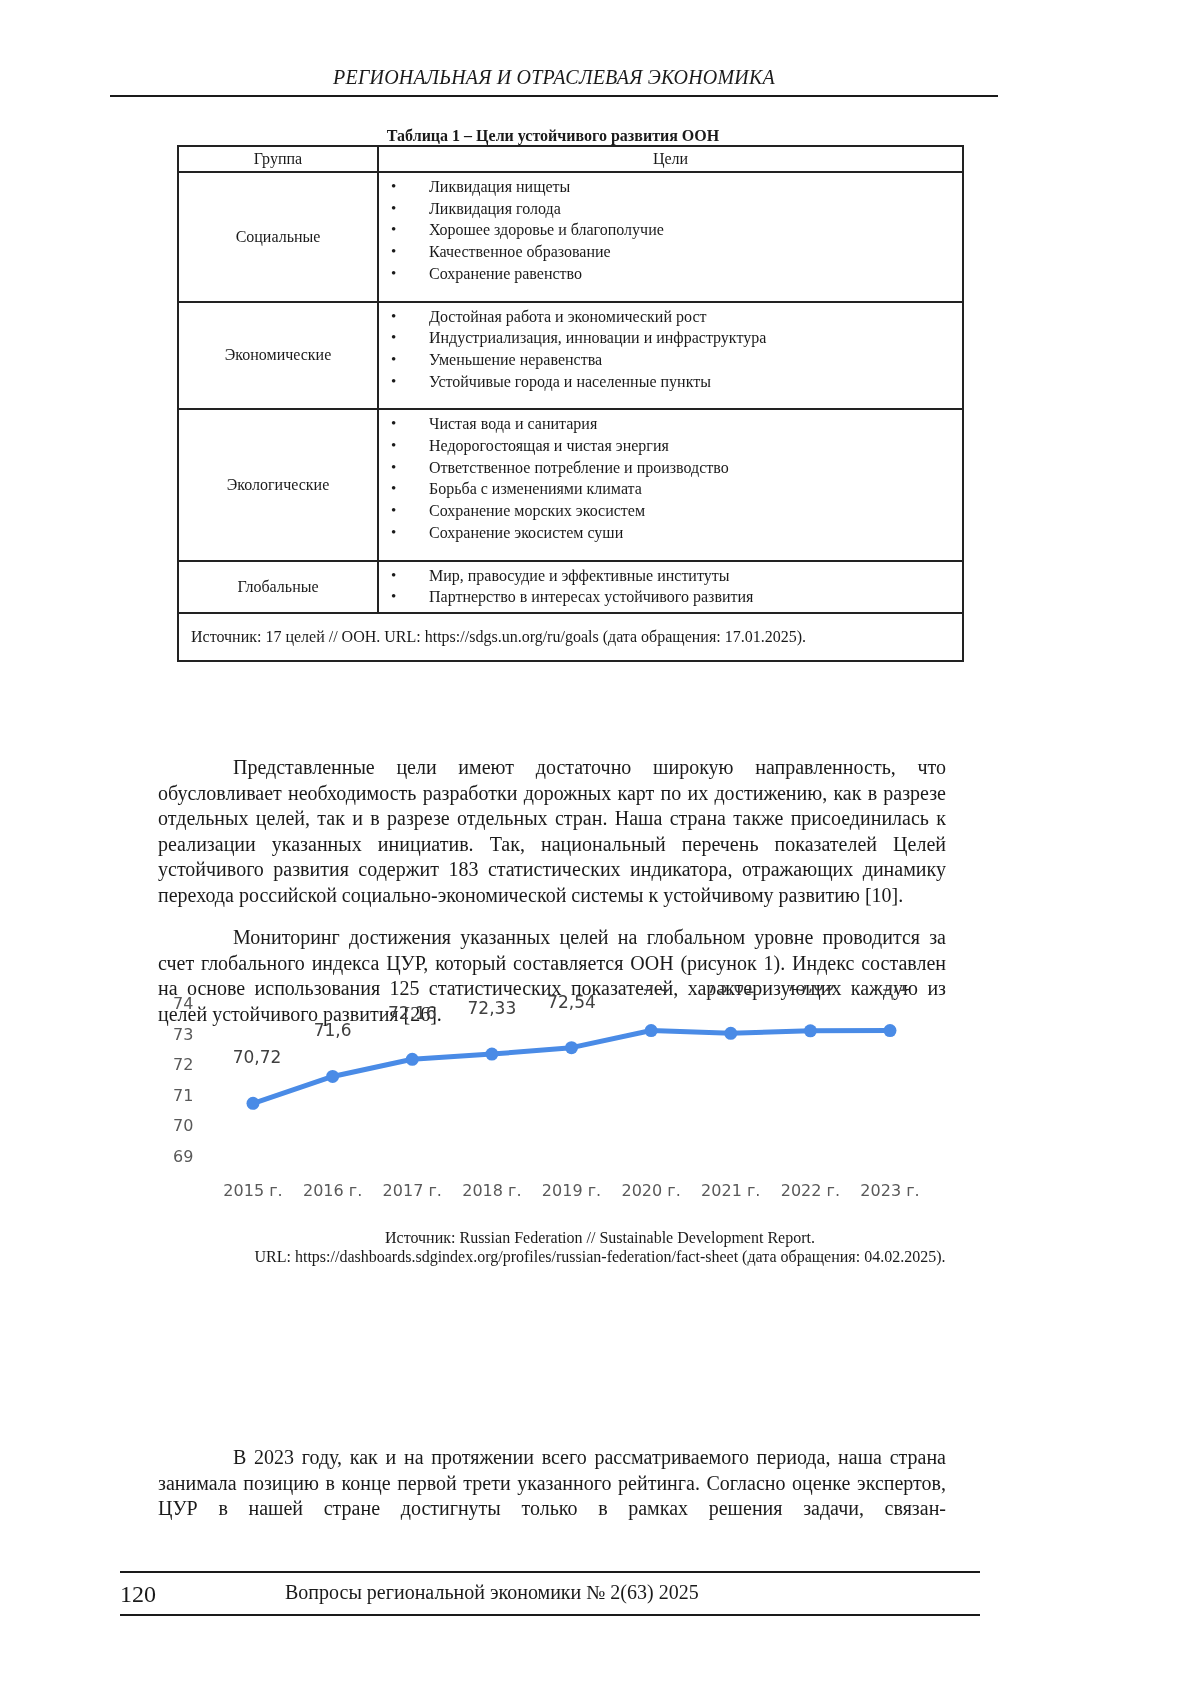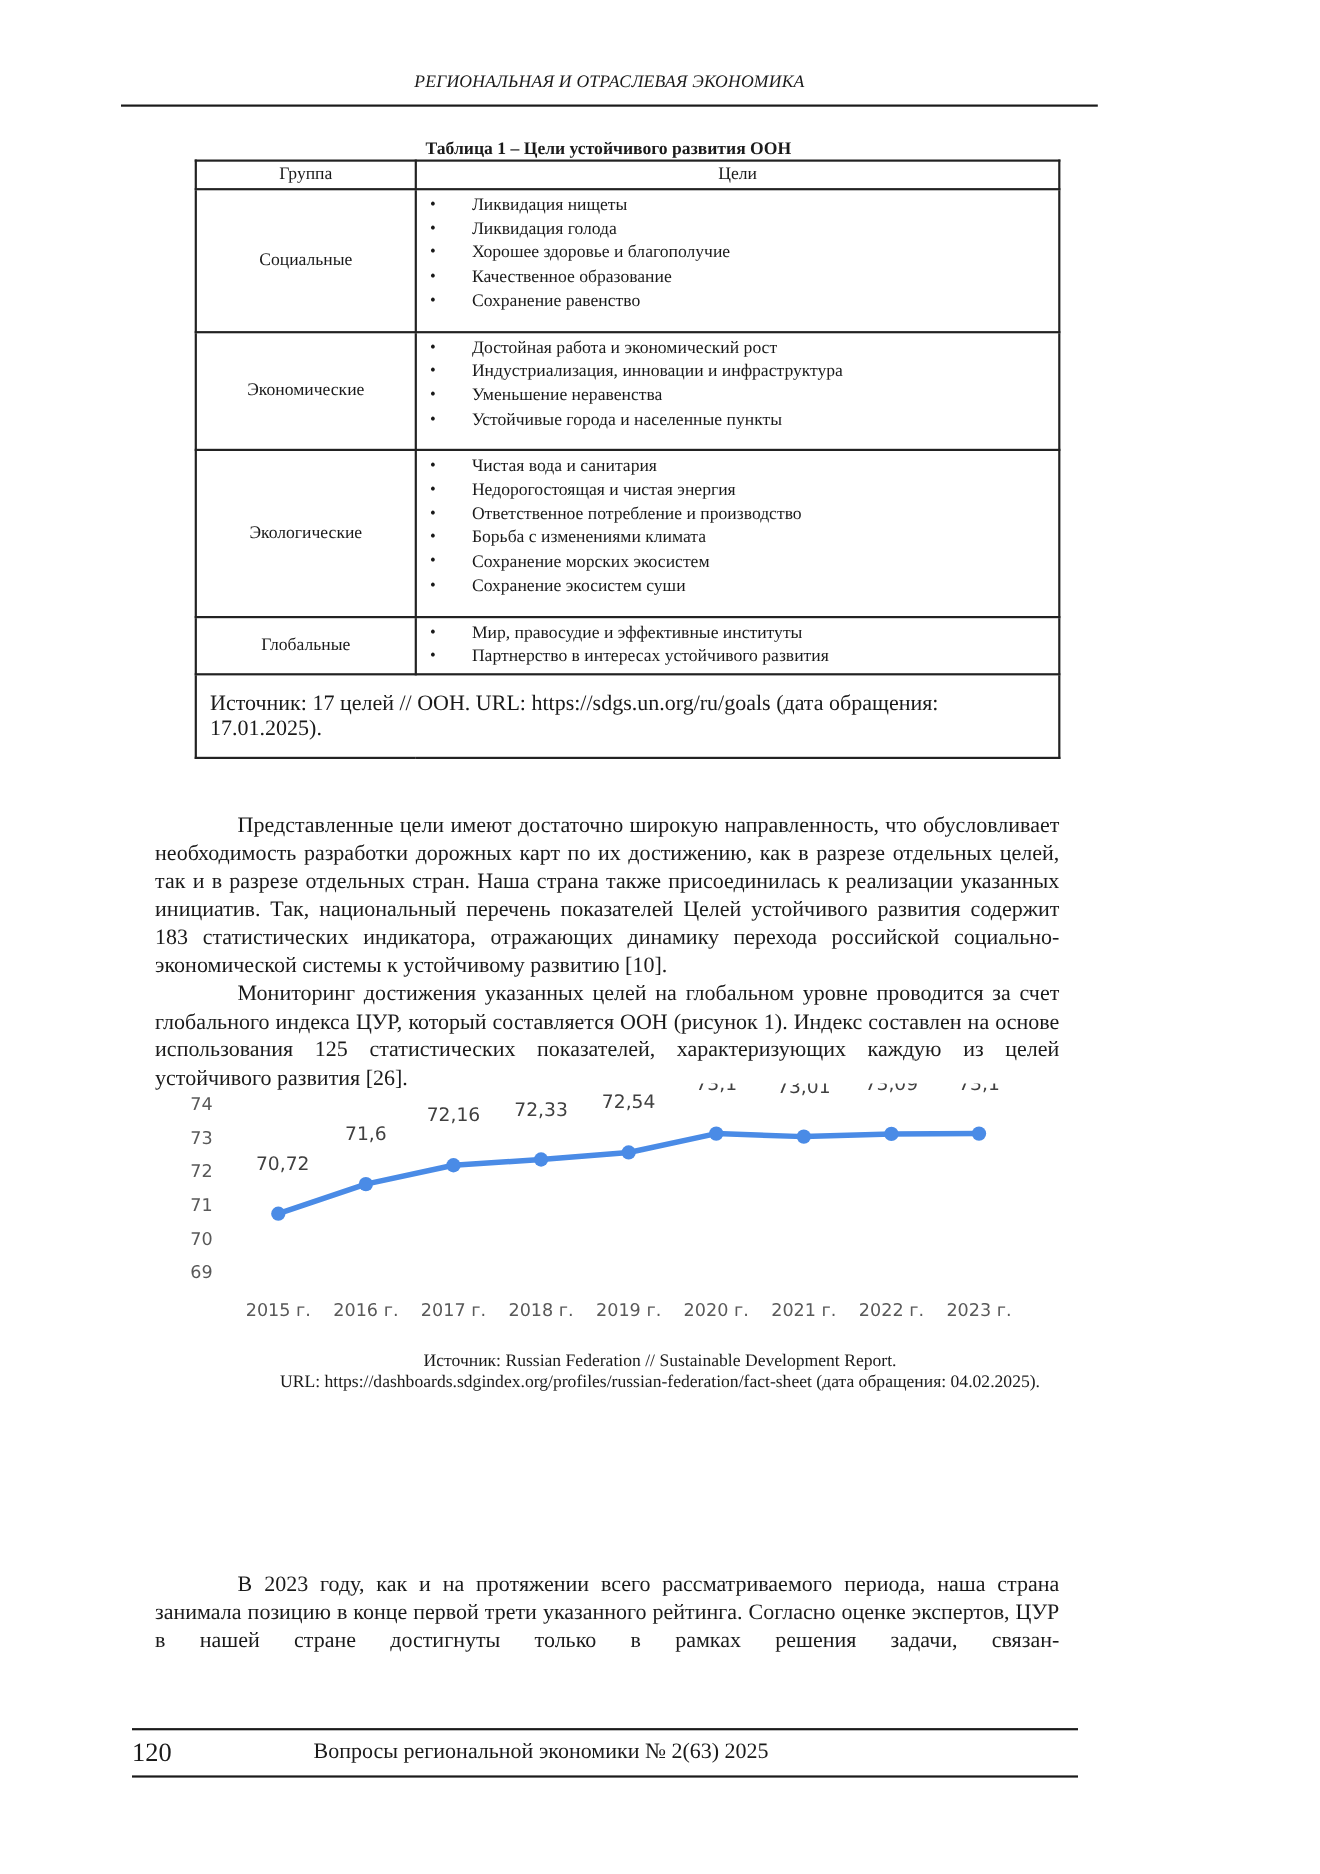--- a/index.html
+++ b/index.html
@@ -1,36 +1,36 @@
 <!DOCTYPE html>
 <html><head>
 <meta charset="utf-8">
 <style>
   html, body { margin: 0; padding: 0; background: #ffffff; }
   body { width: 1200px; height: 1704px; position: relative; overflow: hidden;
          font-family: "Liberation Serif", serif; color: #1a1a1a; }
   .abs { position: absolute; }
   .running-head { left: 110px; width: 888px; top: 66px; text-align: center;
-                  font-style: italic; font-size: 16px; letter-spacing: 0.2px; }
+                  font-style: italic; font-size: 20px; letter-spacing: 0.2px; }
   .rule { left: 110px; width: 888px; height: 2px; background: #1a1a1a; }
   .table-title { left: 160px; width: 786px; top: 127px; text-align: center;
                  font-weight: bold; font-size: 16px; }
   table.goals { position: absolute; left: 159px; top: 145px; width: 787px;
                 border-collapse: collapse; font-size: 16px; margin-left: 18px; }
   table.goals td, table.goals th { border: 2px solid #222; padding: 0; }
   table.goals th { font-weight: normal; height: 24px; text-align: center; }
   td.group { width: 198px; text-align: center; vertical-align: middle; }
   td.goals-cell { vertical-align: top; }
   ul.goal-list { list-style: none; margin: 0; padding: 3px 0 16px 0; }
   ul.goal-list li { position: relative; padding-left: 50px; line-height: 21.7px; }
   ul.goal-list li::before { content: "\2022"; position: absolute; left: 12px; font-size: 15px; }
-  td.source { padding: 14px 10px 14px 12px !important; font-size: 20px; }
+  td.source { padding: 14px 10px 14px 12px !important; font-size: 16px; }
   .para { left: 141px; width: 822px; font-size: 20px; line-height: 25.5px;
           text-align: justify; }
-  .para p { margin: 0; text-indent: 75px; }
+  .para p { margin: 17px; text-indent: 75px; }
   .chart { left: 160px; top: 985px; width: 880px; height: 230px; }
   .fig-caption { left: 150px; width: 900px; top: 1228px; text-align: center; font-size: 16px; line-height: 19px; }
   .fig-caption .title { font-weight: bold; }
   .footer-num { left: 120px; top: 1581px; font-size: 24px; }
   .footer-title { left: 285px; top: 1581px; font-size: 20px; font-weight: normal; }
 </style>
 </head>
 <body>
 
 <div class="abs running-head">РЕГИОНАЛЬНАЯ И ОТРАСЛЕВАЯ ЭКОНОМИКА</div>

